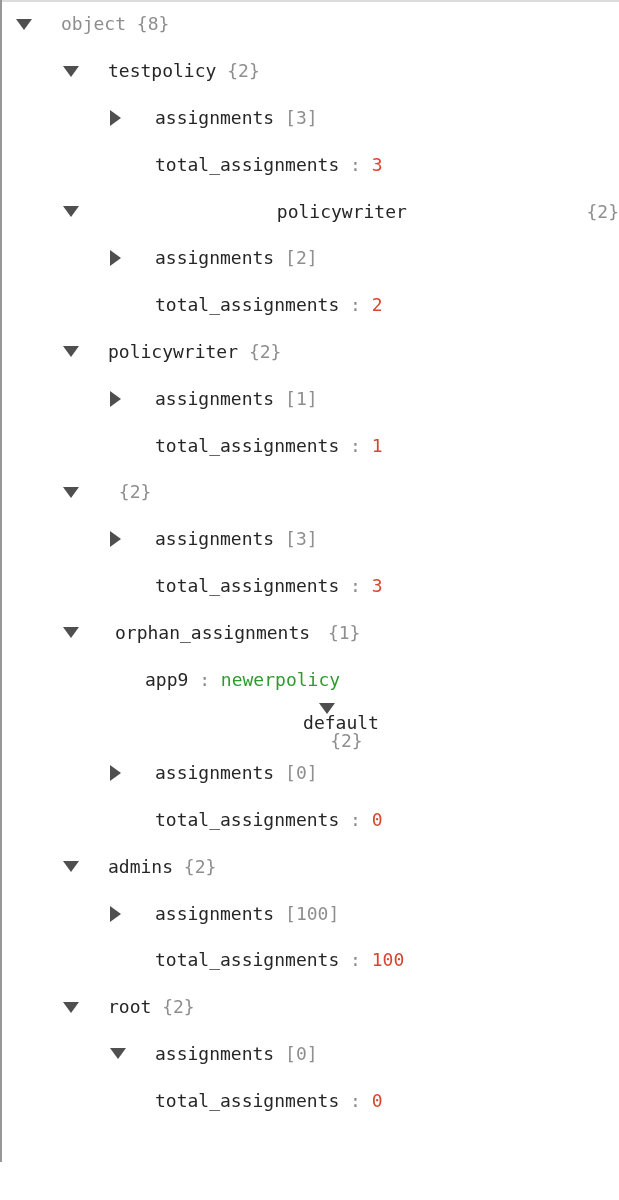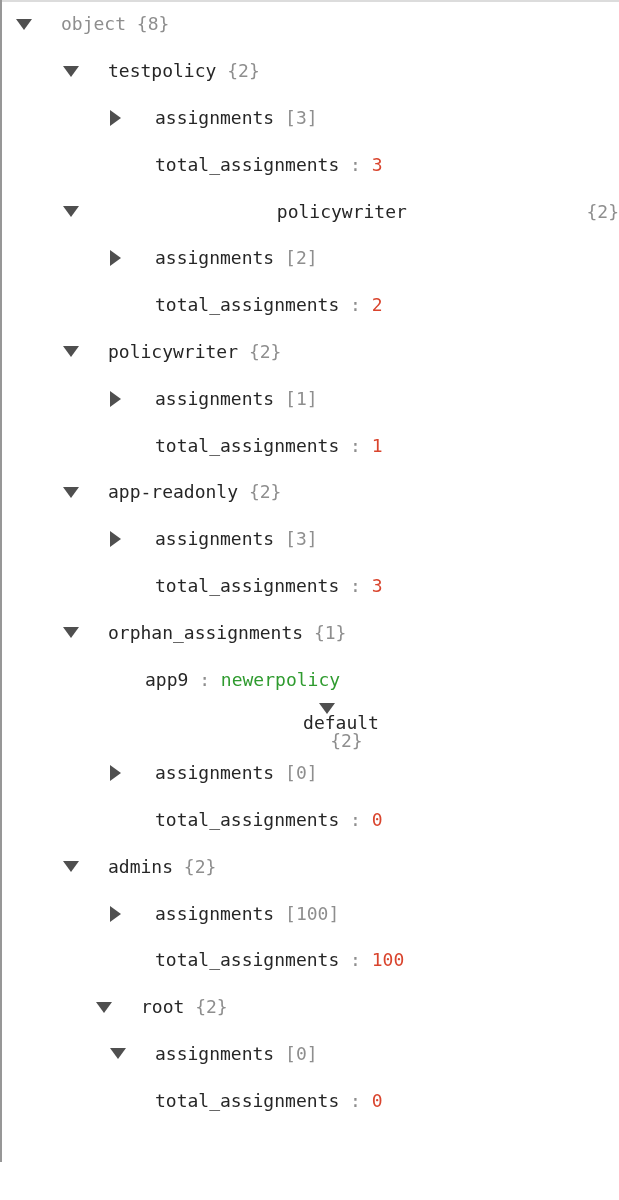--- a/index.html
+++ b/index.html
@@ -119,21 +119,20 @@
     </span>
     <span class="key">total_assignments</span>
     
     <span class="sep">:</span>
     <span class="value number">1</span>
   </div>
     <div class="row" style="padding-left: 63px;">
     <span class="arrow-box">
       <span class="tri tri-down"></span>
     </span>
-    <span class="key">app-readonly</span>
     <span class="meta-bracket">{2}</span>
     
     
   </div>
     <div class="row" style="padding-left: 110px;">
     <span class="arrow-box">
       <span class="tri tri-right"></span>
     </span>
     <span class="key">assignments</span>
     <span class="meta-bracket">[3]</span>
@@ -142,21 +141,21 @@
   </div>
     <div class="row" style="padding-left: 110px;">
     <span class="arrow-box">
       
     </span>
     <span class="key">total_assignments</span>
     
     <span class="sep">:</span>
     <span class="value number">3</span>
   </div>
-    <div class="row" style="padding-left: 63px;">
+    <div class="row" style="padding-left: 63px; gap: 7px;">
     <span class="arrow-box">
       <span class="tri tri-down"></span>
     </span>
     <span class="key">orphan_assignments</span>
     <span class="meta-bracket">{1}</span>
     
     
   </div>
     <div class="row" style="padding-left: 100px;">
     <span class="arrow-box">
@@ -214,21 +213,21 @@
   </div>
     <div class="row" style="padding-left: 110px;">
     <span class="arrow-box">
       
     </span>
     <span class="key">total_assignments</span>
     
     <span class="sep">:</span>
     <span class="value number">100</span>
   </div>
-    <div class="row" style="padding-left: 96px; text-align: center;">
+    <div class="row" style="padding-left: 63px; text-align: center;">
     <span class="arrow-box">
       <span class="tri tri-down"></span>
     </span>
     <span class="key">root</span>
     <span class="meta-bracket">{2}</span>
     
     
   </div>
     <div class="row" style="padding-left: 110px;">
     <span class="arrow-box">

